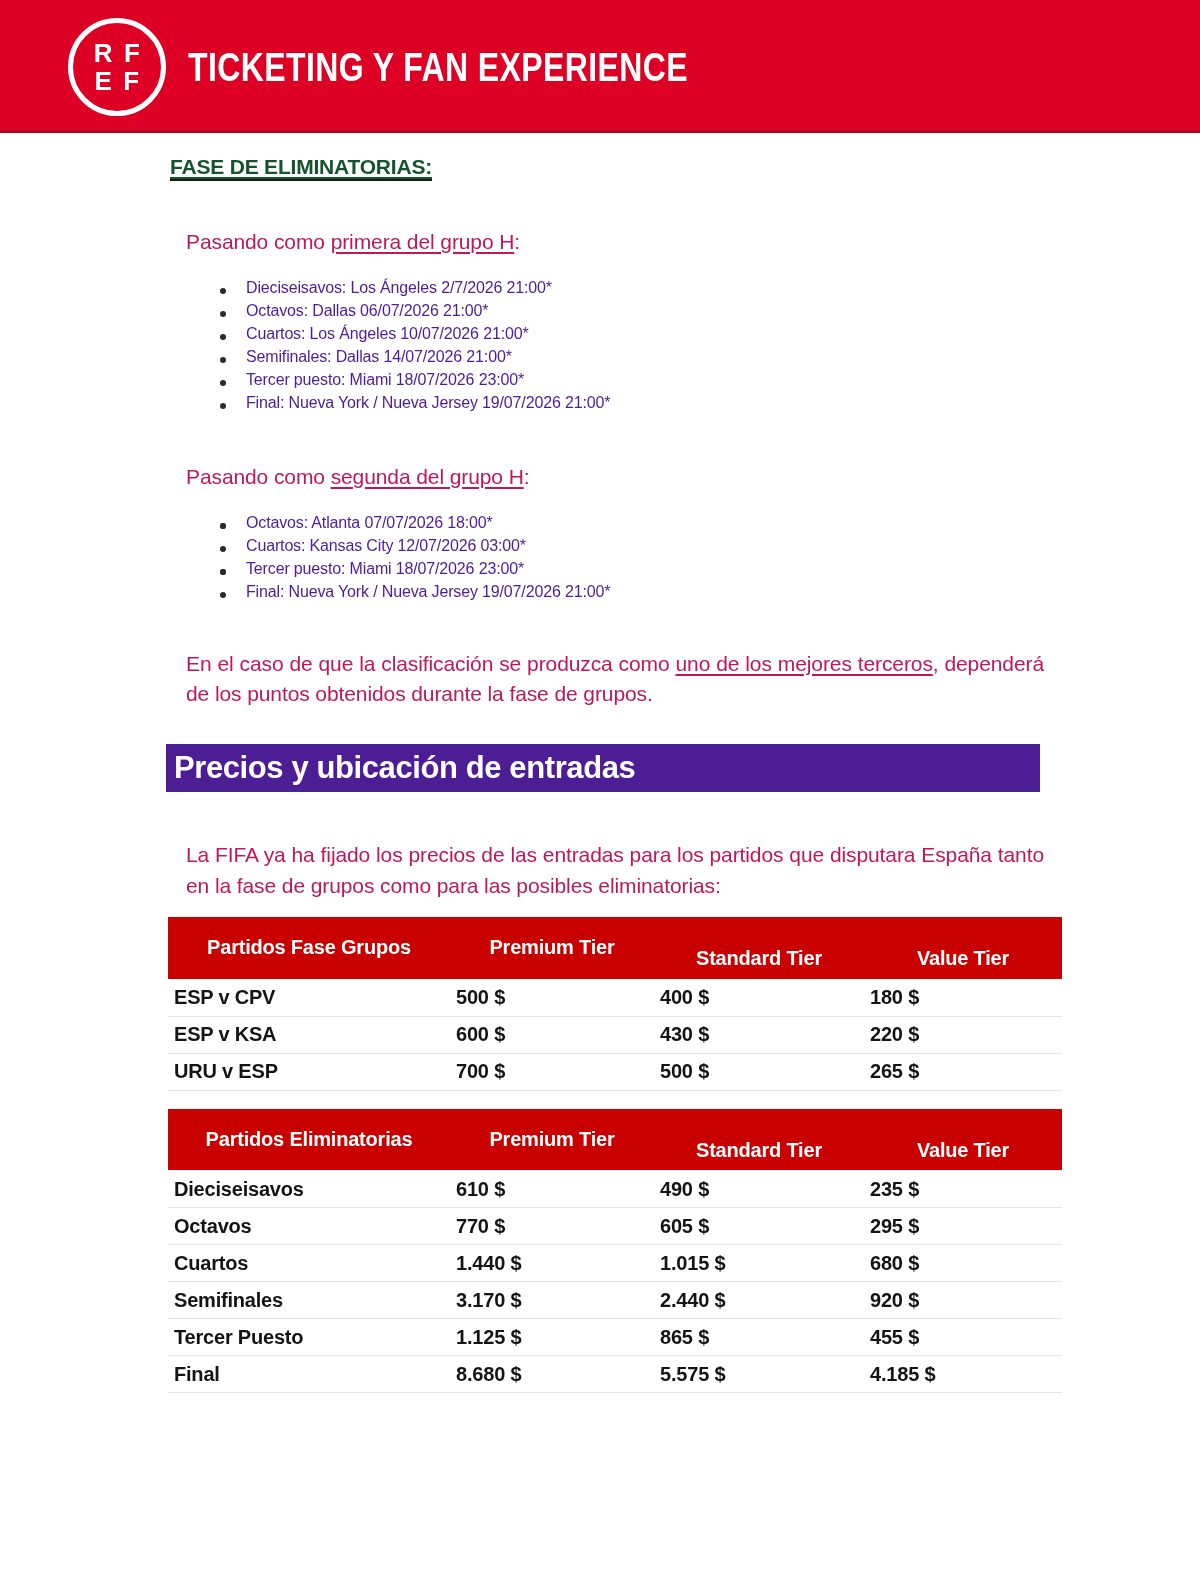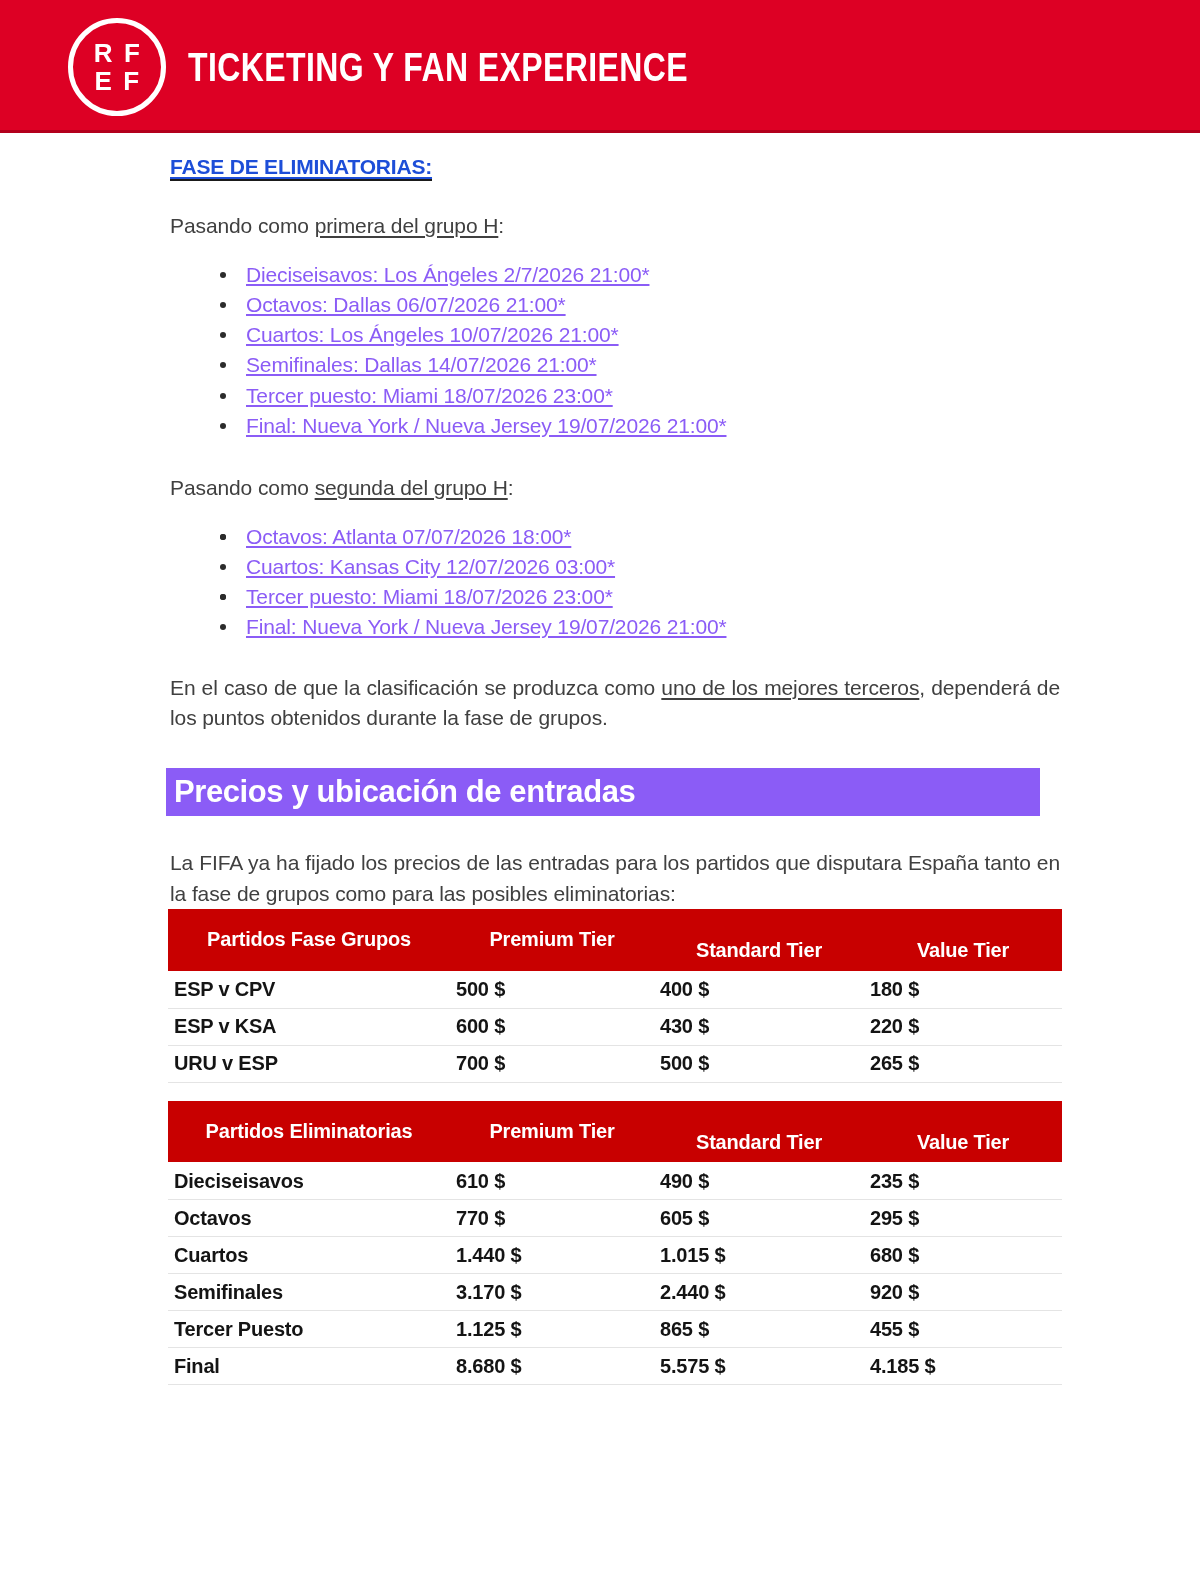--- a/index.html
+++ b/index.html
@@ -86,66 +86,65 @@
     position: relative;
   }
   .section-wrap { padding-left: 170px; padding-right: 140px; }
 
   h2.doc-heading {
     font-size: 21px;
     font-weight: bold;
     margin: 0;
     padding-top: 22px;
     letter-spacing: -0.2px;
-    color: #1d4ed8;
+    color: #14532d;
   }
   h2.doc-heading span.u { border-bottom: 2px solid #1a1a1a; padding-bottom: 1px; }
 
   p.para {
     font-size: 21px;
     line-height: 1.46;
-    margin: 0;
-    color: #404040;
+    margin: 16px;
+    color: #be185d;
     letter-spacing: -0.1px;
   }
   p.lead { padding-top: 32px; }
   .u { text-decoration: underline; text-underline-offset: 3px; }
 
   ul.match-list {
     list-style: none;
     margin: 18px 0 0 0;
     padding: 0 0 0 44px;
   }
   ul.match-list li {
-    font-size: 21px;
+    font-size: 16px;
     line-height: 1.44;
-    color: #8b5cf6;
+    color: #4c1d95;
     position: relative;
     padding-left: 32px;
     letter-spacing: -0.15px;
-    text-decoration: underline;
   }
   ul.match-list li .bullet {
     position: absolute;
     left: 6px;
     top: 12px;
     width: 6px;
     height: 6px;
     background: #2b2b2b;
     border-radius: 50%;
   }
 
   p.note { padding-top: 30px; text-align: justify; }
 
   
   .section-banner {
     margin: 34px 0 0 166px;
     width: 874px;
     height: 48px;
-    background: #8b5cf6;
+    background: #4c1d95;
     display: flex;
     align-items: center;
     box-sizing: border-box;
     padding-left: 8px;
   }
   .section-banner .banner-text {
     color: #ffffff;
     font-size: 31px;
     font-weight: bold;
     line-height: 1;

